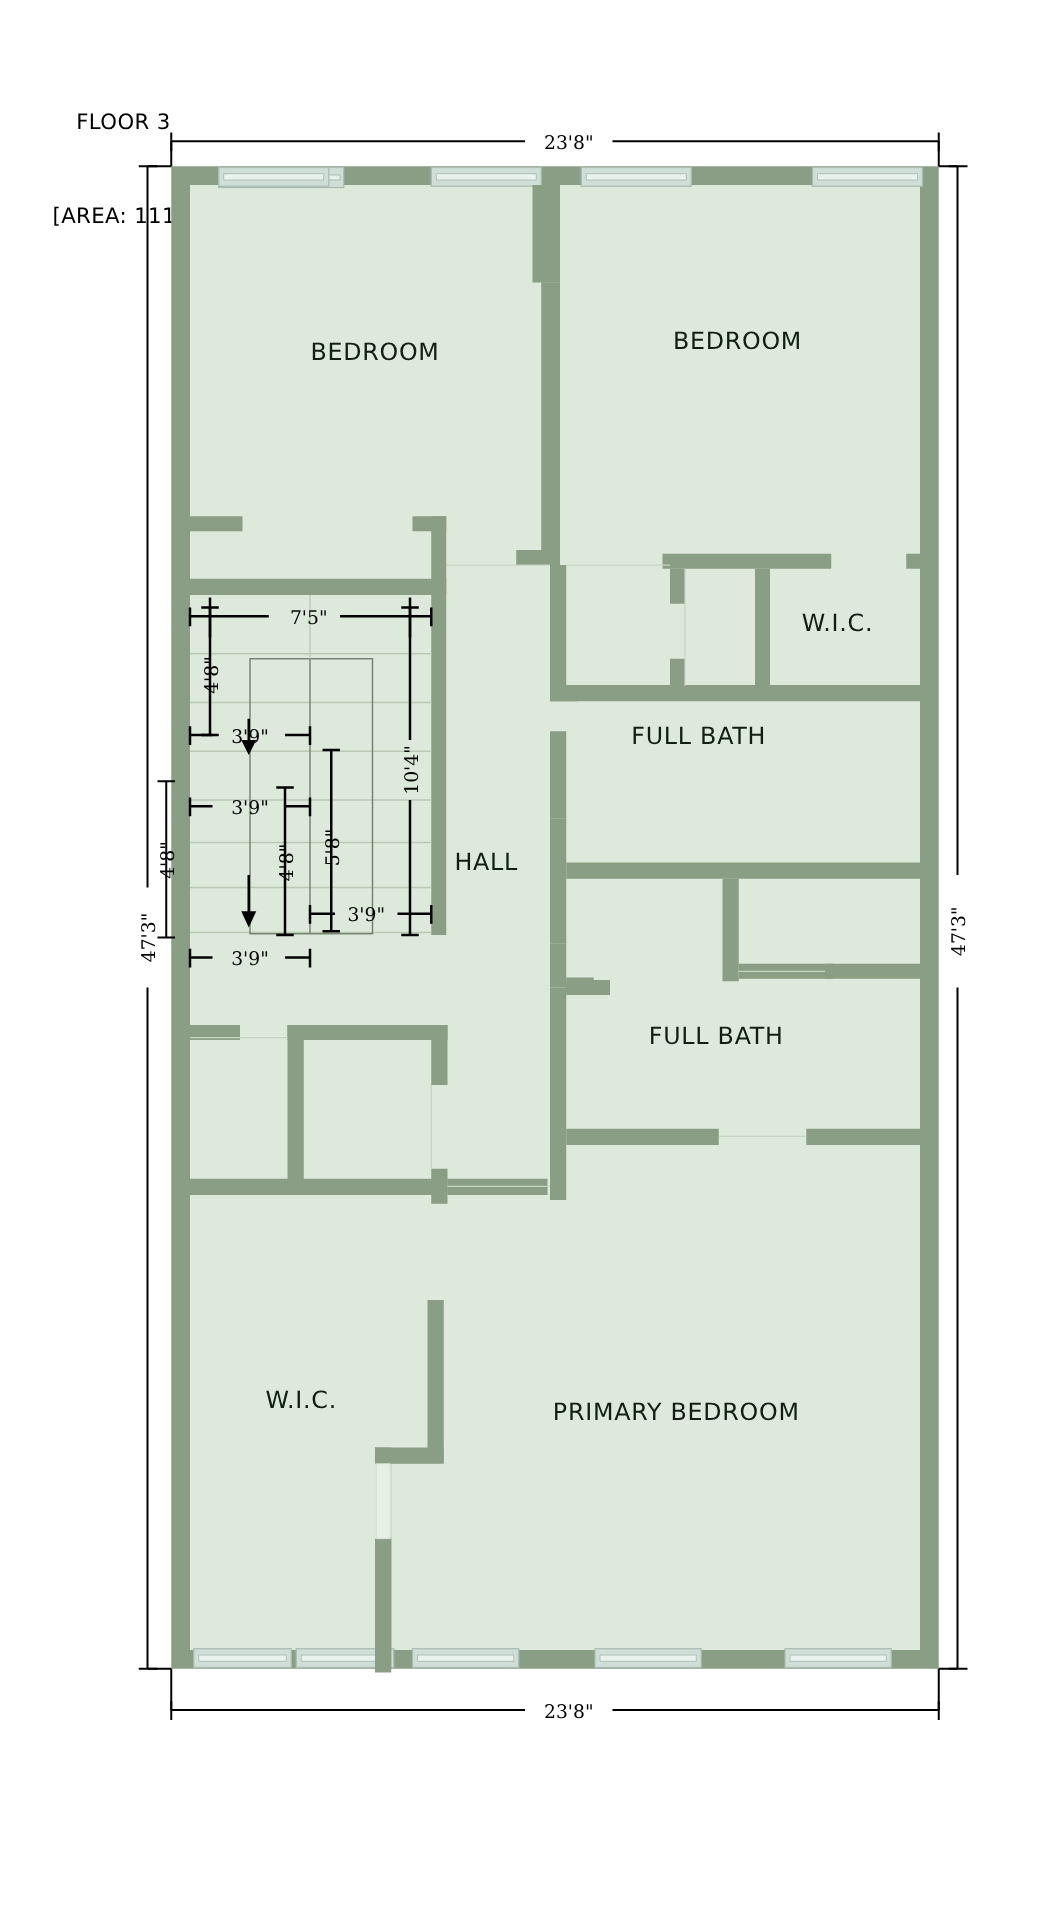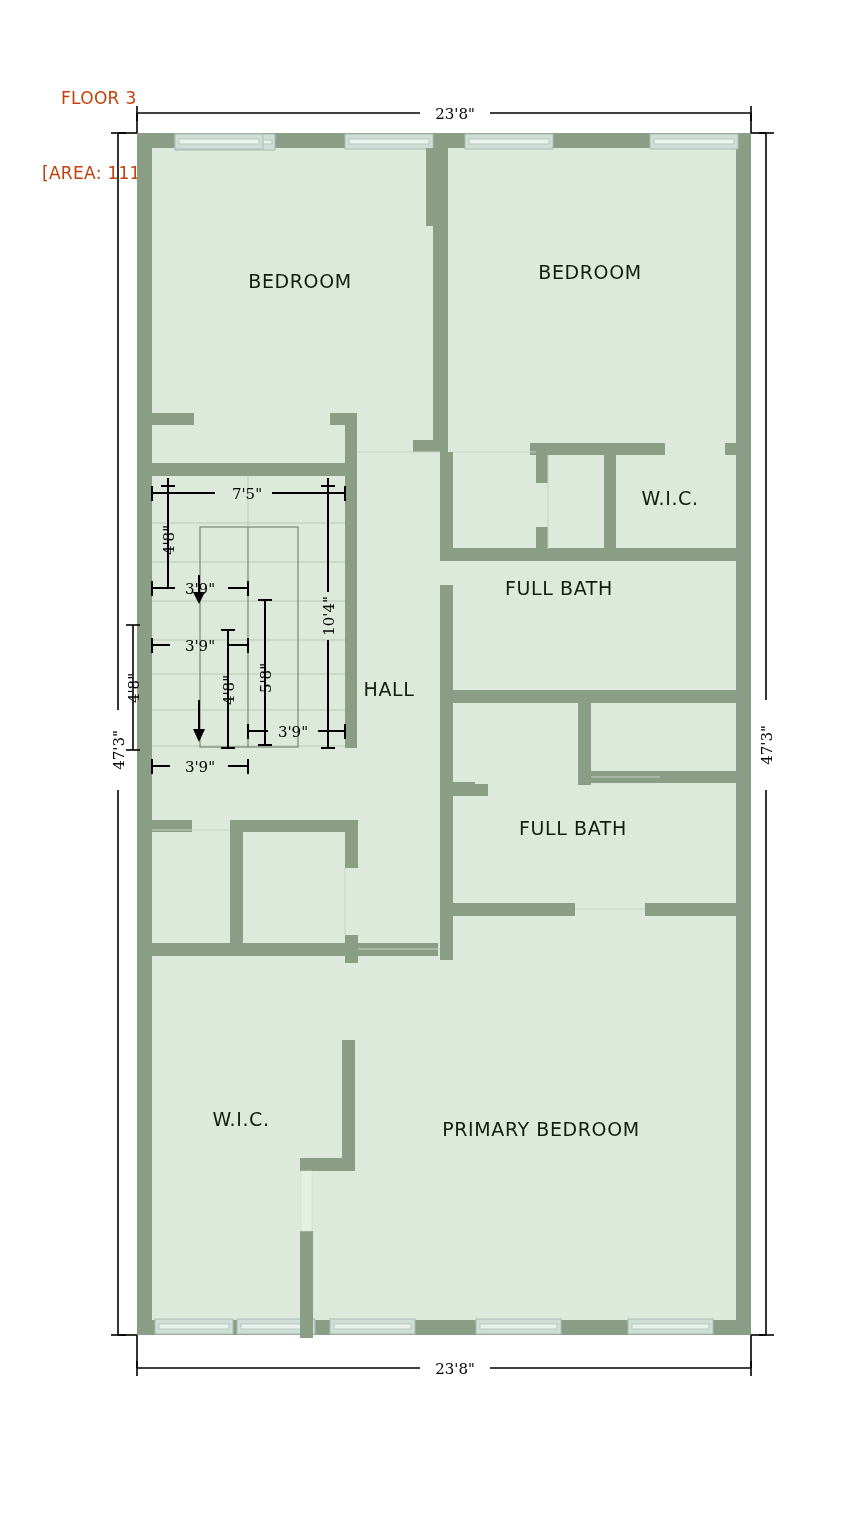--- a/index.html
+++ b/index.html
@@ -17,21 +17,21 @@
   #stage {
     position: absolute;
     left: 0; top: 0;
     width: 841px;
     height: 1536px;
   }
   .title-block {
     position: absolute;
     left: 42px;
     top: 36px;
-    color: #c2410c;
+    color: #000000;
     font-size: 17px;
     line-height: 25px;
     letter-spacing: 0.3px;
     white-space: pre;
   }
   .title-line1 { padding-left: 19px; display:block; }
   .title-line2 { display:block; }
 
   svg.plan {
     position: absolute;

